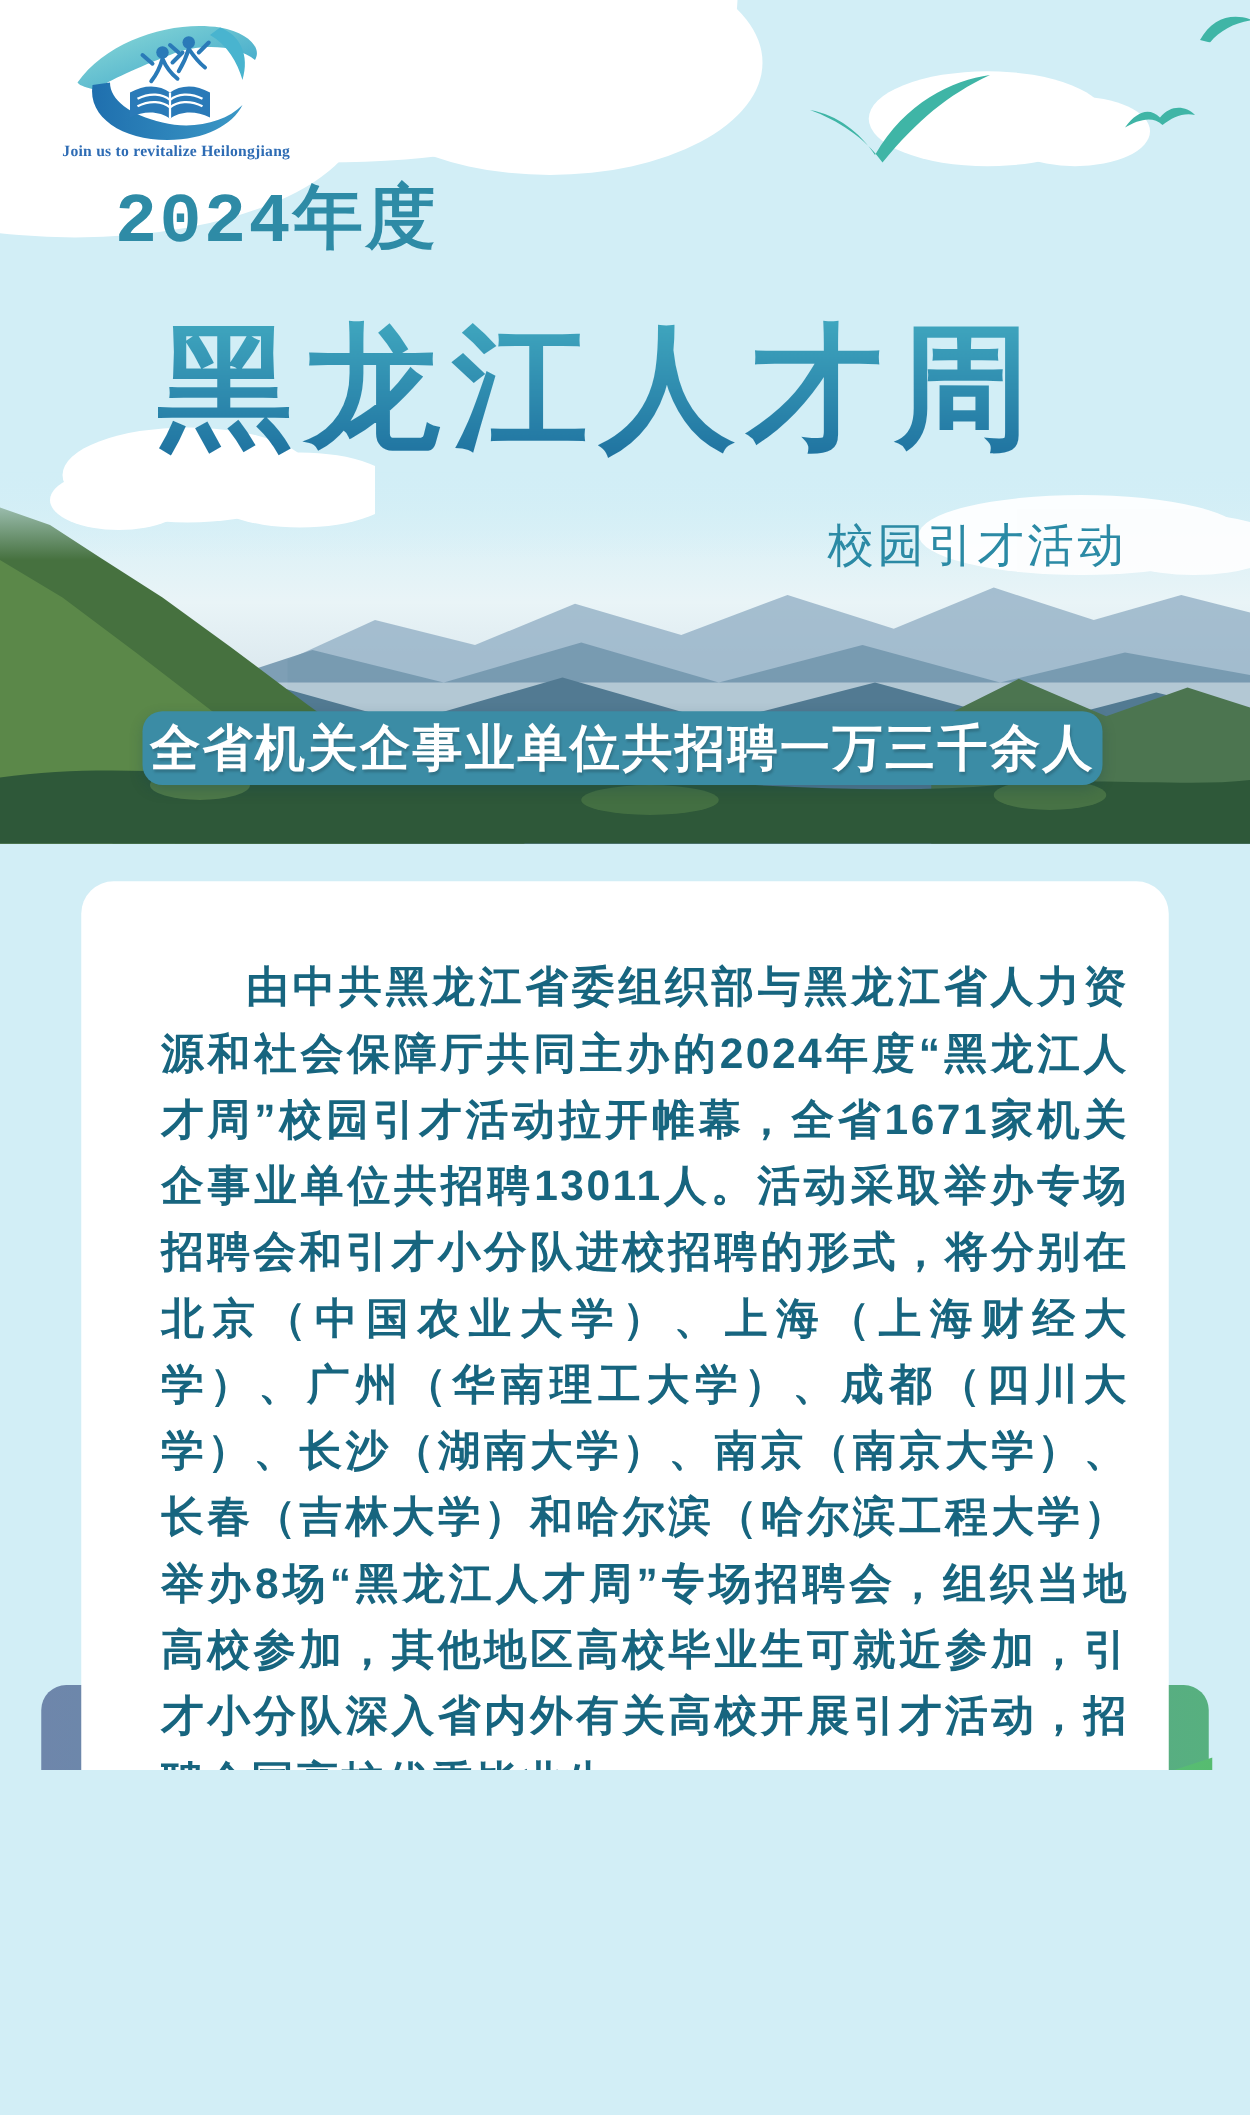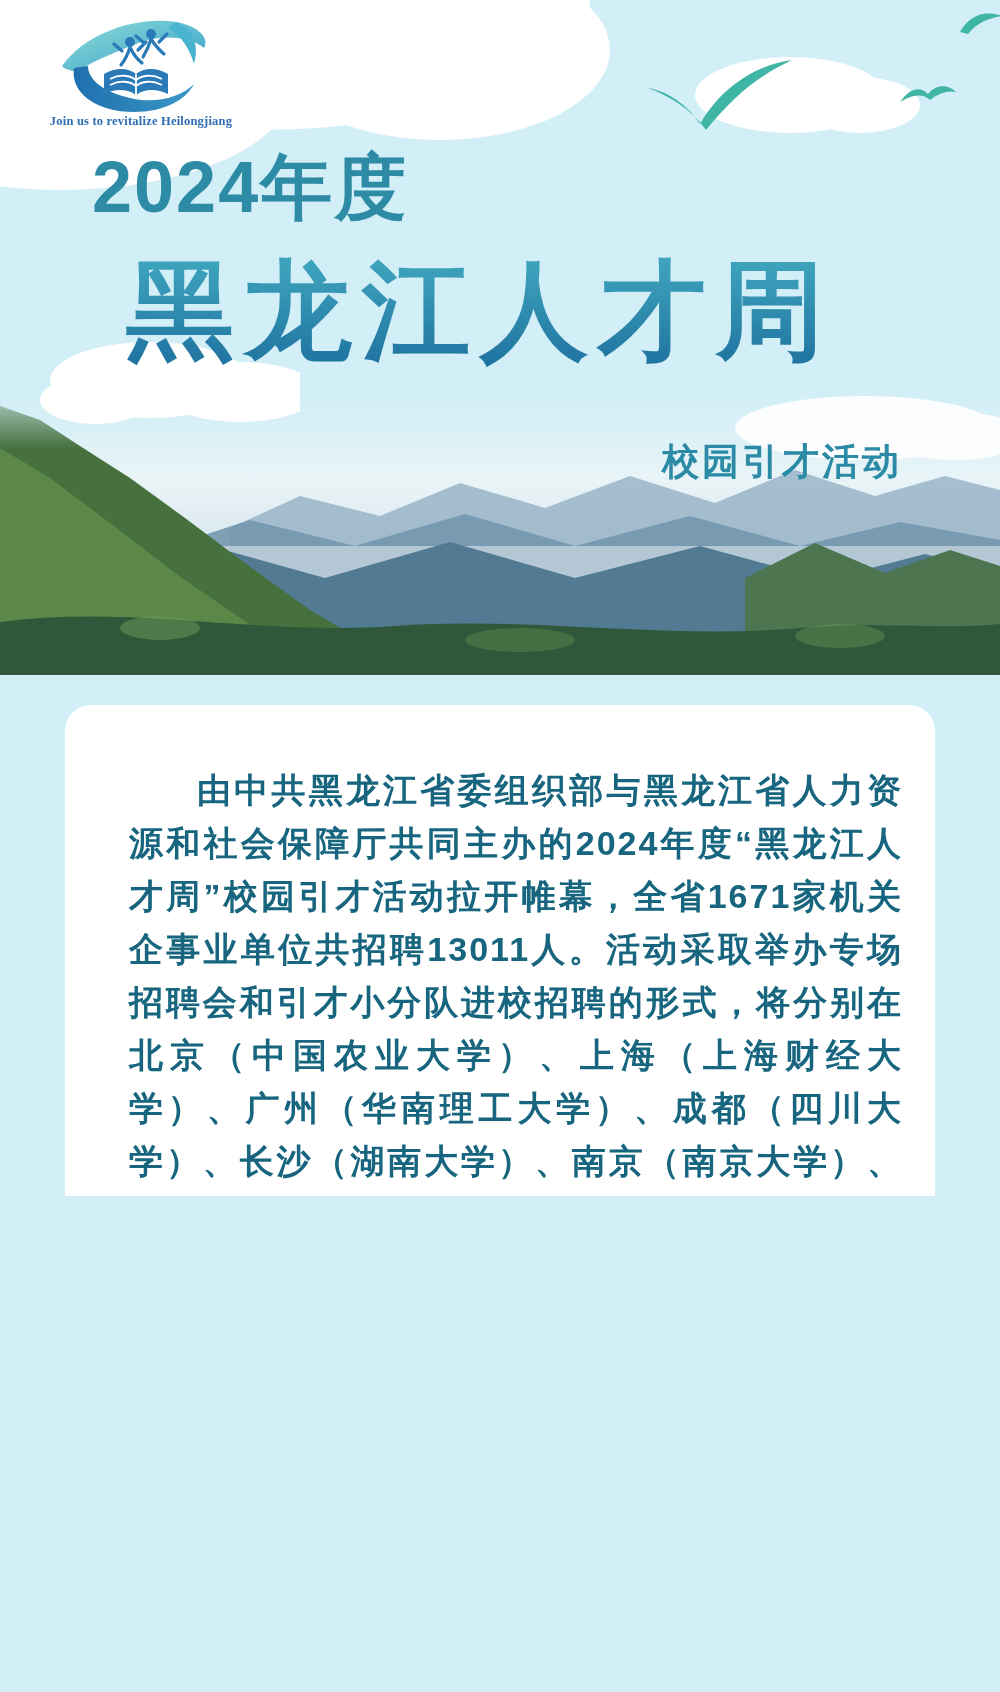--- a/index.html
+++ b/index.html
@@ -1,40 +1,40 @@
 <!DOCTYPE html>
 <html style="--background: #d2eef6; --card-bg: #ffffff; --title-teal: #2e8ba6; --main-title-teal: #2b86a7; --subtitle-teal: #2b8aa5; --banner-bg: #3b8ca5; --banner-text: #ffffff; --body-text: #17657f; --logo-blue: #2a7ab8; --tagline-blue: #2e6cb4; --bird-teal: #3fb5a6; --flap-blue-left: #5e7bd7; --flap-green-right: #56bc70; --envelope-back-left: #6e86ab; --envelope-back-right: #57b07f;"><head>
 <meta charset="utf-8">
 <style>
   html,body{margin:0;padding:0;background:#d2eef6;}
-  .poster{position:relative;width:1000px;height:1196px;overflow:hidden;
+  .poster{position:relative;width:1000px;height:1416px;overflow:hidden;
           background:var(--background,#d2eef6);
           font-family:"Liberation Sans","DejaVu Sans",sans-serif;}
   .abs{position:absolute;}
   
   .blob-topleft{left:-60px;top:-60px;z-index:1;}
   .cloud{z-index:2;}
   .bird{z-index:2;}
   
   .logo{left:52px;top:14px;z-index:3;width:176px;height:102px;}
   .logo-tagline{left:36px;top:114px;width:210px;z-index:3;text-align:center;
                 font-family:"Liberation Serif","DejaVu Serif",serif;font-weight:bold;
                 font-size:12.5px;color:var(--tagline-blue,#2e6cb4);letter-spacing:.2px;}
   
-  .year-title{left:92px;top:148px;z-index:4;font-family:Liberation Sans, sans-serif;
-              font-weight:bold;font-size:72px;line-height:1.1;color:var(--title-teal,#2e8ba6);letter-spacing:2px;}
+  .year-title{left:92px;top:148px;z-index:4;font-family:Liberation Mono, monospace;
+              font-weight:bold;font-size:56px;line-height:1.1;color:var(--title-teal,#2e8ba6);letter-spacing:2px;}
   .main-title{left:126px;top:250px;z-index:4;font-family:"Liberation Serif","DejaVu Serif",serif;
               font-weight:bold;font-size:108px;line-height:1.15;letter-spacing:10px;
               color:var(--main-title-teal,#2b86a7);text-align:right;}
   @supports (-webkit-background-clip: text){
     .main-title{background:linear-gradient(180deg,#41a9c0 0%,#1d6f9e 100%);
                 -webkit-background-clip:text;background-clip:text;-webkit-text-fill-color:transparent;}
   }
-  .subtitle{left:662px;top:412px;z-index:4;font-weight:bold;font-size:37px;
-            color:var(--subtitle-teal,#2b8aa5);letter-spacing:3px;margin-top:25px;}
+  .subtitle{left:662px;top:412px;z-index:4;font-weight:normal;font-size:37px;
+            color:var(--subtitle-teal,#2b8aa5);letter-spacing:3px;}
   
   .hero{left:0;top:378px;width:1000px;height:297px;z-index:1;}
   
   .banner{left:114px;top:569px;width:768px;height:59px;z-index:4;border-radius:16px;
           background:var(--banner-bg,#3b8ca5);display:flex;align-items:center;justify-content:center;
           box-shadow:0 4px 10px rgba(15,60,80,.25);}
   .banner span{color:var(--banner-text,#ffffff);font-weight:bold;font-size:40px;letter-spacing:2px;
                text-shadow:1px 2px 2px rgba(0,0,0,.18);white-space:nowrap;}
   
   .env-back{left:33px;top:1348px;width:934px;height:332px;z-index:1;border-radius:20px;
@@ -148,20 +148,23 @@
   </svg>
   <svg class="abs cloud" style="left:735px;top:388px;" width="270" height="85">
     <g fill="#ffffff" opacity="0.92">
         <ellipse cx="130" cy="40" rx="130" ry="32"></ellipse>
         <ellipse cx="220" cy="48" rx="70" ry="24"></ellipse>
       </g>
   </svg>
 
   <div class="abs subtitle">校园引才活动</div>
 
+  <div class="abs banner">
+    <span>全省机关企事业单位共招聘一万三千余人</span>
+  </div>
 
   <div class="abs env-back"></div>
 
   <div class="abs card"></div>
 
   <p class="abs body-text">由中共黑龙江省委组织部与黑龙江省人力资源和社会保障厅共同主办的2024年度“黑龙江人才周”校园引才活动拉开帷幕，全省1671家机关企事业单位共招聘13011人。活动采取举办专场招聘会和引才小分队进校招聘的形式，将分别在北京（中国农业大学）、上海（上海财经大学）、广州（华南理工大学）、成都（四川大学）、长沙（湖南大学）、南京（南京大学）、长春（吉林大学）和哈尔滨（哈尔滨工程大学）举办8场“黑龙江人才周”专场招聘会，组织当地高校参加，其他地区高校毕业生可就近参加，引才小分队深入省内外有关高校开展引才活动，招聘全国高校优秀毕业生。</p>
 
   <svg class="abs flap" width="940" height="282" viewBox="0 0 940 282" preserveAspectRatio="none">
     <defs>
       <linearGradient id="flapGrad" x1="0" y1="0" x2="1" y2="0">

